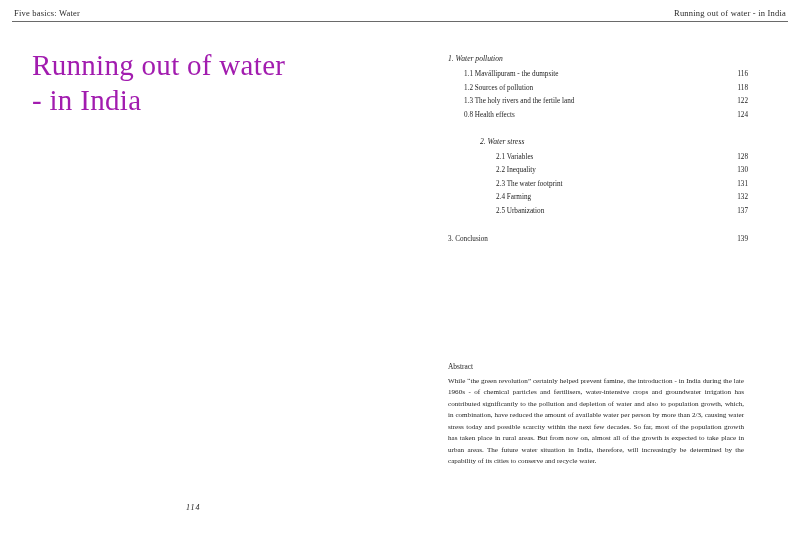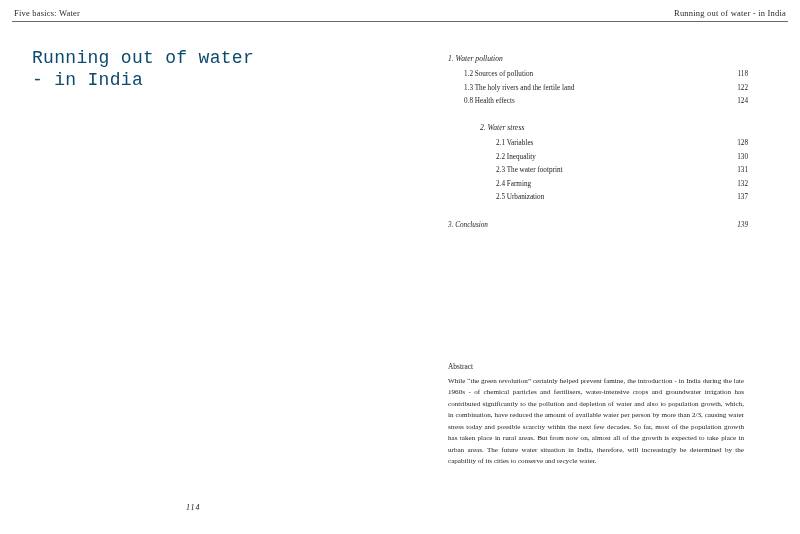--- a/index.html
+++ b/index.html
@@ -48,25 +48,25 @@
     width: 400px;
     height: 512px;
   }
   .title-block {
     position: absolute;
     left: 32px;
     top: 26px;
     width: 340px;
   }
   .title-line {
-    font-family: Liberation Mono, monospace;
+    font-family: Liberation Serif, serif;
     font-weight: 400;
-    font-size: 18px;
+    font-size: 29px;
     line-height: 1.22;
-    color: #0c4a6e;
+    color: #a21caf;
     letter-spacing: 0.3px;
     white-space: nowrap;
   }
   .title-line.l2 {
     padding-right: 12px;
   }
 
   
   .page-right {
     position: absolute;
@@ -109,21 +109,20 @@
   }
   .toc-row .fill {
     flex: 1 1 auto;
   }
   .toc-row .pg {
     white-space: nowrap;
     padding-left: 6px;
   }
   .toc-row.flat {
     padding-left: 0;
-    font-style: italic;
   }
 
   
   .abstract {
     position: absolute;
     left: 48px;
     top: 340px;
     width: 296px;
   }
   .abstract-heading {
@@ -164,20 +163,25 @@
     </div>
     <div class="folio folio-left">114</div>
   </div>
 
   <div class="page-right">
     <div class="toc">
 
       <div class="toc-section">
         <div class="toc-sec-title">1. Water pollution</div>
         <div class="toc-row">
+          <span class="lbl">1.1  Mavállipuram - the dumpsite</span>
+          <span class="fill"></span>
+          <span class="pg">116</span>
+        </div>
+        <div class="toc-row">
           <span class="lbl">1.2  Sources of pollution</span>
           <span class="fill"></span>
           <span class="pg">118</span>
         </div>
         <div class="toc-row">
           <span class="lbl">1.3  The holy rivers and the fertile land</span>
           <span class="fill"></span>
           <span class="pg">122</span>
         </div>
         <div class="toc-row">

